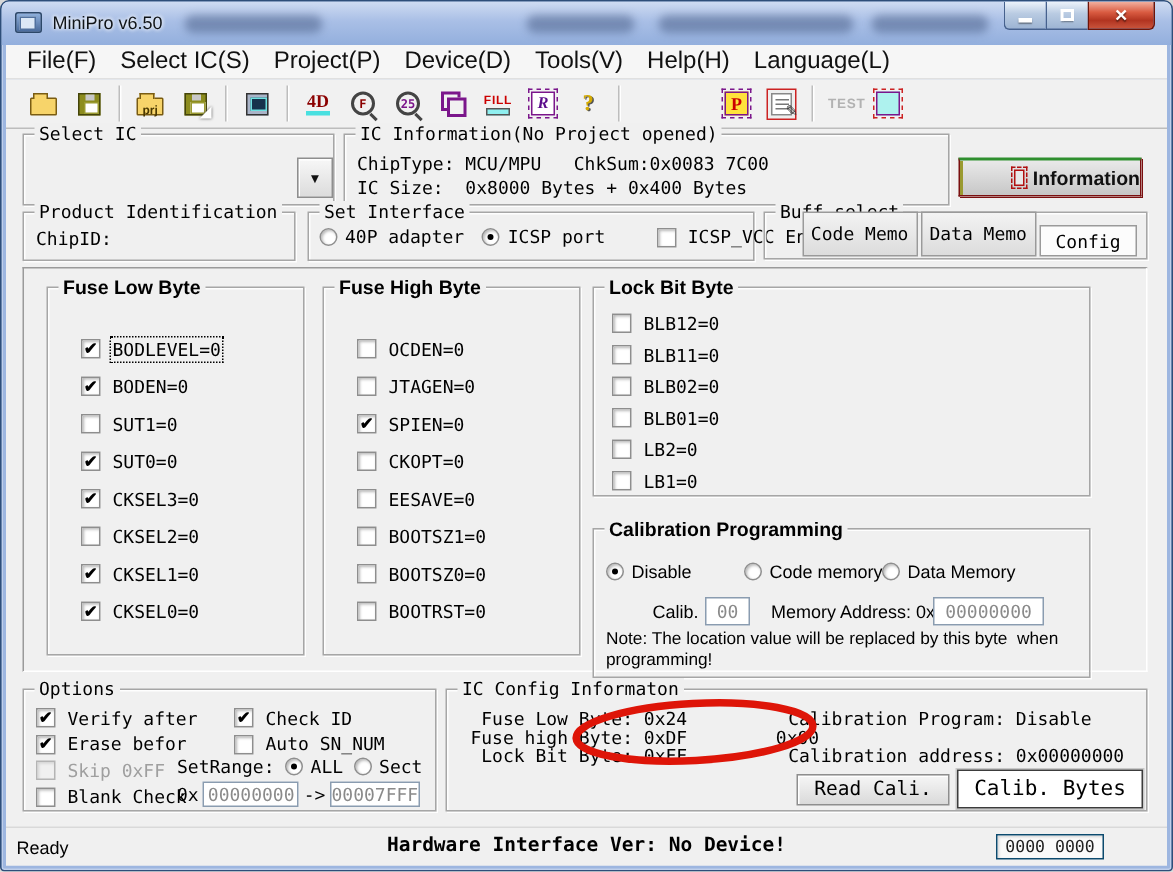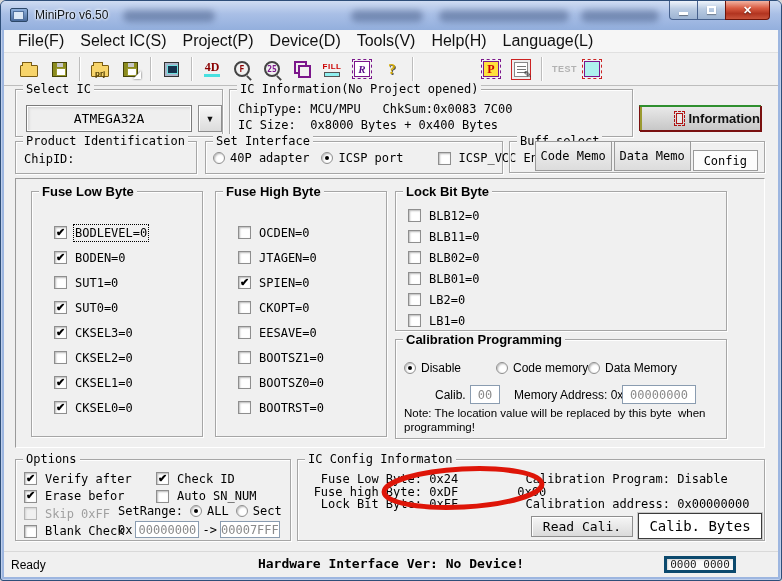--- a/index.html
+++ b/index.html
@@ -137,21 +137,21 @@
   .kvl{text-align:right;display:inline-block;}
   .btn97{background:linear-gradient(#f6f6f6,#dadada);border:1px solid #8e8e8e;box-shadow:inset 1px 1px 0 #fff;
     font:13px "DejaVu Sans Mono",monospace;color:#000;display:flex;align-items:center;justify-content:center;cursor:pointer;position:absolute;}
   .btn-white{position:absolute;background:#fff;border:1px solid #3c3c3c;box-shadow:0 0 0 1px #c8c8c8;
     font:14px "DejaVu Sans Mono",monospace;display:flex;align-items:center;justify-content:center;cursor:pointer;}
   .annot{position:absolute;left:376px;top:461px;pointer-events:none;}
   
   .statusbar{position:absolute;left:3px;right:3px;bottom:3px;height:26px;background:#f0f0f0;border-top:1px solid #d9d9d9;}
   .sb-left{position:absolute;left:7px;top:6px;font:12px "Liberation Sans",sans-serif;color:#000;}
   .sb-center{position:absolute;left:0;right:0;top:4px;text-align:center;font:bold 13px "DejaVu Sans Mono",monospace;color:#000;}
-  .sb-box{position:absolute;right:42px;top:4px;width:72px;height:17px;background:#fafafa;border:3px solid #0c4a6e;
+  .sb-box{position:absolute;right:42px;top:4px;width:72px;height:17px;background:#fafafa;border:1px solid #0c4a6e;
     box-shadow:inset 1px 1px 2px rgba(0,0,0,.15);display:flex;align-items:center;justify-content:center;
     font:11px "DejaVu Sans Mono",monospace;color:#222;}
 </style>
 </head>
 <body>
 
 <div class="window">
 
   <div class="titlebar">
     <span class="app-icon"></span>
@@ -252,21 +252,20 @@
       </div>
       <div class="tbtn">
         <span class="g-chip chipburn"></span>
       </div>
     </div>
 
   <div class="body"></div>
 
   <div class="fs" style="left:14px;top:88px;width:208px;height:48px;">
     <span class="legend">Select IC</span>
-    <div class="combo">ATMEGA32A</div>
     <div class="combo-arrow"></div>
   </div>
 
   <div class="fs" style="left:228px;top:88px;width:404px;height:48px;">
     <span class="legend">IC Information(No Project opened)</span>
     <div class="tline" style="left:8px;top:12px;">ChipType: MCU/MPU   ChkSum:0x0083 7C00</div>
     <div class="tline" style="left:8px;top:28px;">IC Size:  0x8000 Bytes + 0x400 Bytes</div>
   </div>
 
   <div class="info-btn">
@@ -407,21 +406,21 @@
           <span class="cb"></span>
           <span class="cblab">LB2=0</span>
         </label>
         <label class="cbrow">
           <span class="cb"></span>
           <span class="cblab">LB1=0</span>
         </label>
       </div>
   </div>
 
-  <div class="fs" style="left:394px;top:338px;width:332px;height:100px;">
+  <div class="fs" style="left:394px;top:351px;width:332px;height:100px;">
     <span class="legend bold">Calibration Programming</span>
     <div id="cal-radios">
         <label class="rdrow">
           <span class="radio selected"></span>
           <span class="rdlab">Disable</span>
         </label>
         <label class="rdrow">
           <span class="radio"></span>
           <span class="rdlab">Code memory</span>
         </label>

